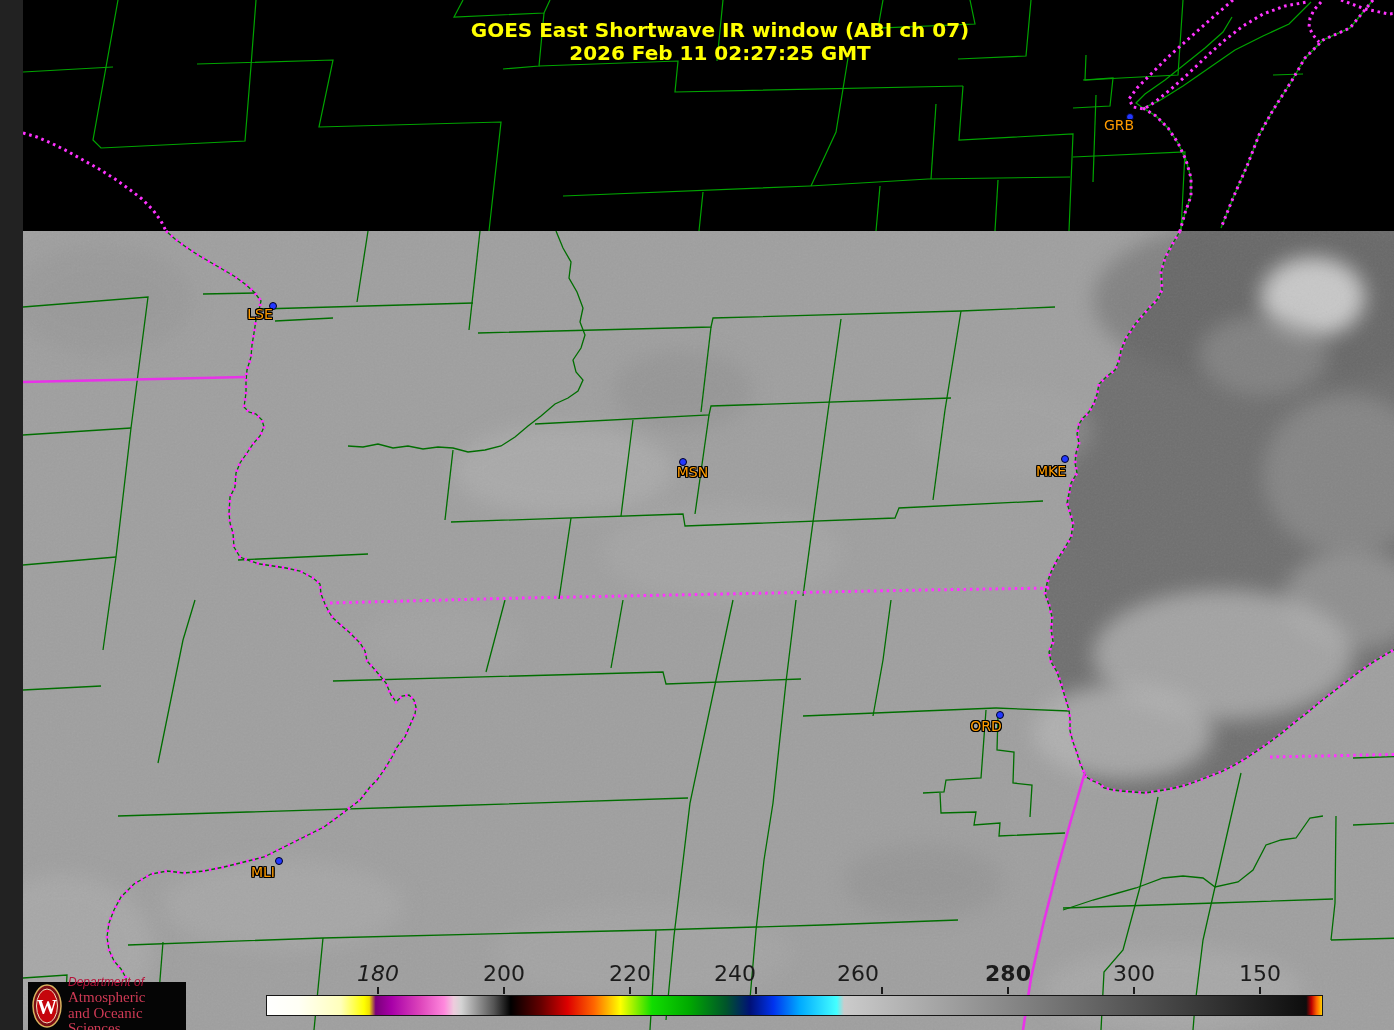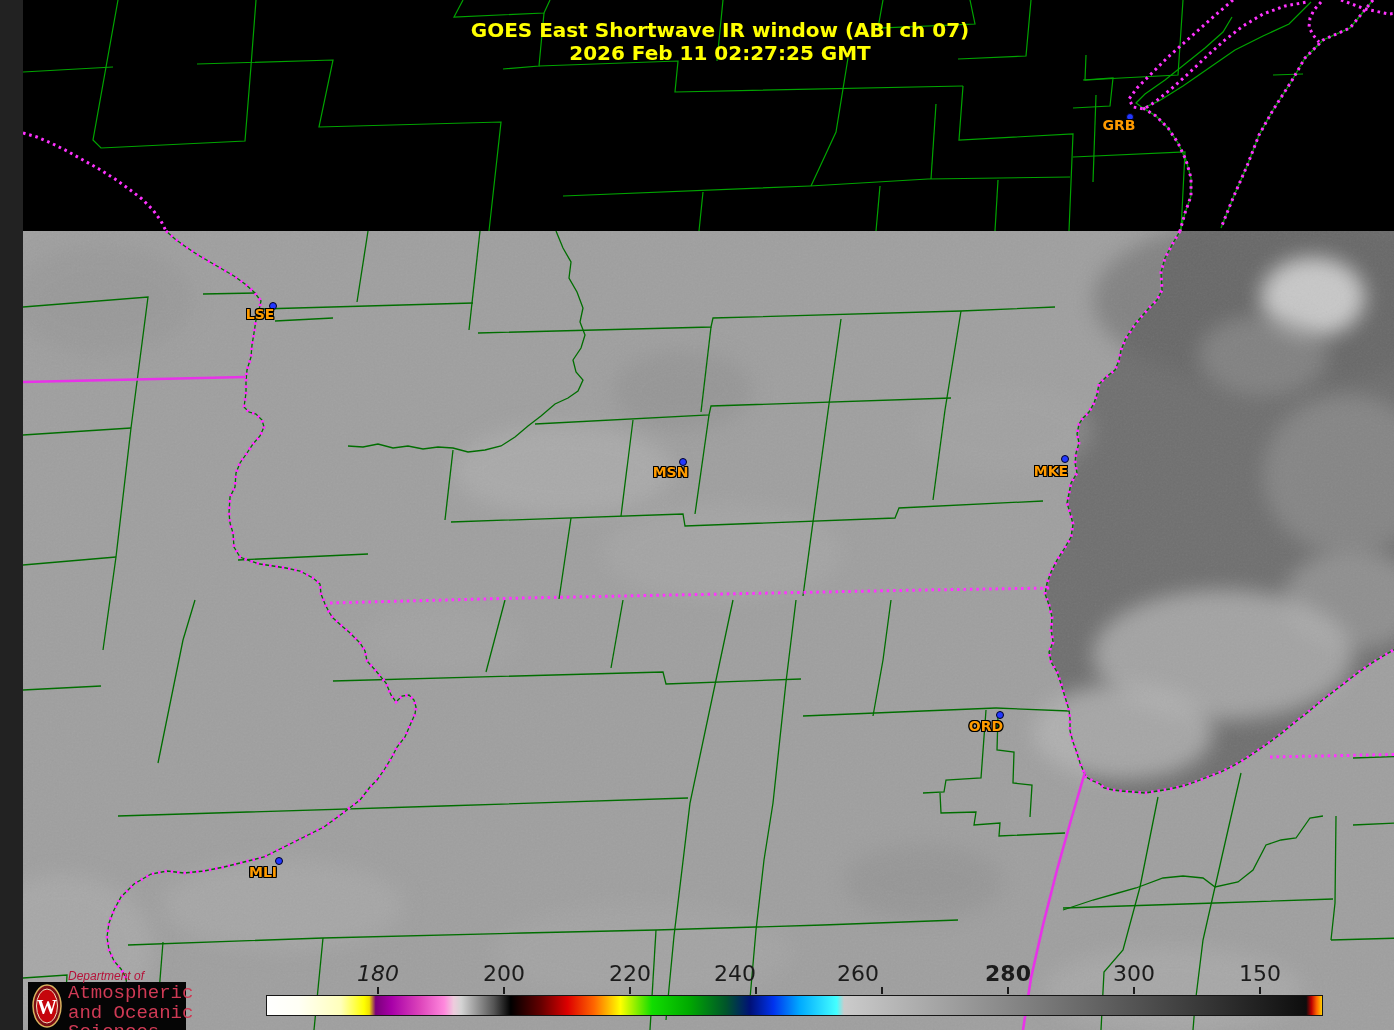--- a/index.html
+++ b/index.html
@@ -7,35 +7,35 @@
     position:relative;width:1394px;height:1030px;overflow:hidden;
     background:#000;font-family:"DejaVu Sans","Liberation Sans",sans-serif;margin-left:23px;
   }
   #map-svg{position:absolute;left:0;top:0;z-index:1;}
   .title-block{
     position:absolute;left:0;right:0;top:19px;text-align:center;z-index:10;
     color:#ffff00;font-weight:bold;font-size:20px;line-height:23px;
     letter-spacing:0px;
   }
   .station{position:absolute;z-index:8;transform:translate(-50%,-50%);
-    color:#ff9b00;font-weight:bold;font-size:14px;
+    color:#ff9b00;font-weight:normal;font-size:14px;
     text-shadow:-1px -1px 0 #000,1px -1px 0 #000,-1px 1px 0 #000,1px 1px 0 #000,0 -1px 0 #000,0 1px 0 #000,-1px 0 0 #000,1px 0 0 #000;
     white-space:nowrap;}
   .station-dot{position:absolute;z-index:8;width:6px;height:6px;border-radius:50%;
     background:#2238ff;border:1px solid #000022;transform:translate(-50%,-50%);}
   #colorbar{position:absolute;z-index:9;border:1px solid #161616;}
   .cb-label{position:absolute;z-index:9;transform:translateX(-50%);
     color:#1b1b1b;font-size:22px;font-family:"DejaVu Sans","Liberation Sans",sans-serif;}
   .cb-tick{position:absolute;z-index:9;width:2px;height:7px;background:#1b1b1b;transform:translateX(-50%);}
   #logo{position:absolute;left:5px;top:982px;width:158px;height:48px;background:#050505;z-index:11;
     display:flex;align-items:center;}
   #crest{width:30px;height:44px;margin-left:4px;flex:0 0 auto;position:relative;}
   #logo-text{margin-left:6px;font-family:"Liberation Serif","DejaVu Serif",serif;line-height:1;}
   .logo-dept{color:#b5123a;font-size:12px;margin-bottom:2px;font-family:"Liberation Sans",sans-serif;font-style:italic;}
-  .logo-line{color:#cf3a55;font-size:19px;margin-top:1px;font-family:Liberation Mono, monospace;}
+  .logo-line{color:#cf3a55;font-size:15px;margin-top:1px;}
 </style>
 </head>
 <body>
 
 <div id="stage">
   <svg id="map-svg" xmlns="http://www.w3.org/2000/svg" width="1394" height="1030" viewBox="0 0 1394 1030">
       <defs>
         <filter id="soft" x="-60%" y="-60%" width="220%" height="220%">
           <feGaussianBlur stdDeviation="10"></feGaussianBlur>
         </filter>
@@ -161,21 +161,21 @@
     <div>GOES East Shortwave IR window (ABI ch 07)</div>
     <div>2026 Feb 11  02:27:25 GMT</div>
   </div>
 
   <div id="stations">
       <div class="station-dot" style="left: 1107px; top: 117px;"></div>
       <div class="station" style="left: 1096px; top: 125px;">GRB</div>
       <div class="station-dot" style="left: 250px; top: 306px;"></div>
       <div class="station" style="left: 237px; top: 314px;">LSE</div>
       <div class="station-dot" style="left: 660px; top: 462px;"></div>
-      <div class="station" style="left: 624px; top: 472px; padding-left: 47px;">MSN</div>
+      <div class="station" style="left: 646px; top: 472px; padding-left: 47px;">MSN</div>
       <div class="station-dot" style="left: 1042px; top: 459px;"></div>
       <div class="station" style="left: 1028px; top: 471px;">MKE</div>
       <div class="station-dot" style="left: 977px; top: 715px;"></div>
       <div class="station" style="left: 963px; top: 726px;">ORD</div>
       <div class="station-dot" style="left: 256px; top: 861px;"></div>
       <div class="station" style="left: 240px; top: 872px;">MLI</div>
     </div>
 
   <div id="colorbar-labels">
       <div class="cb-label" style="left: 355px; top: 961px; font-style: italic;">180</div>

